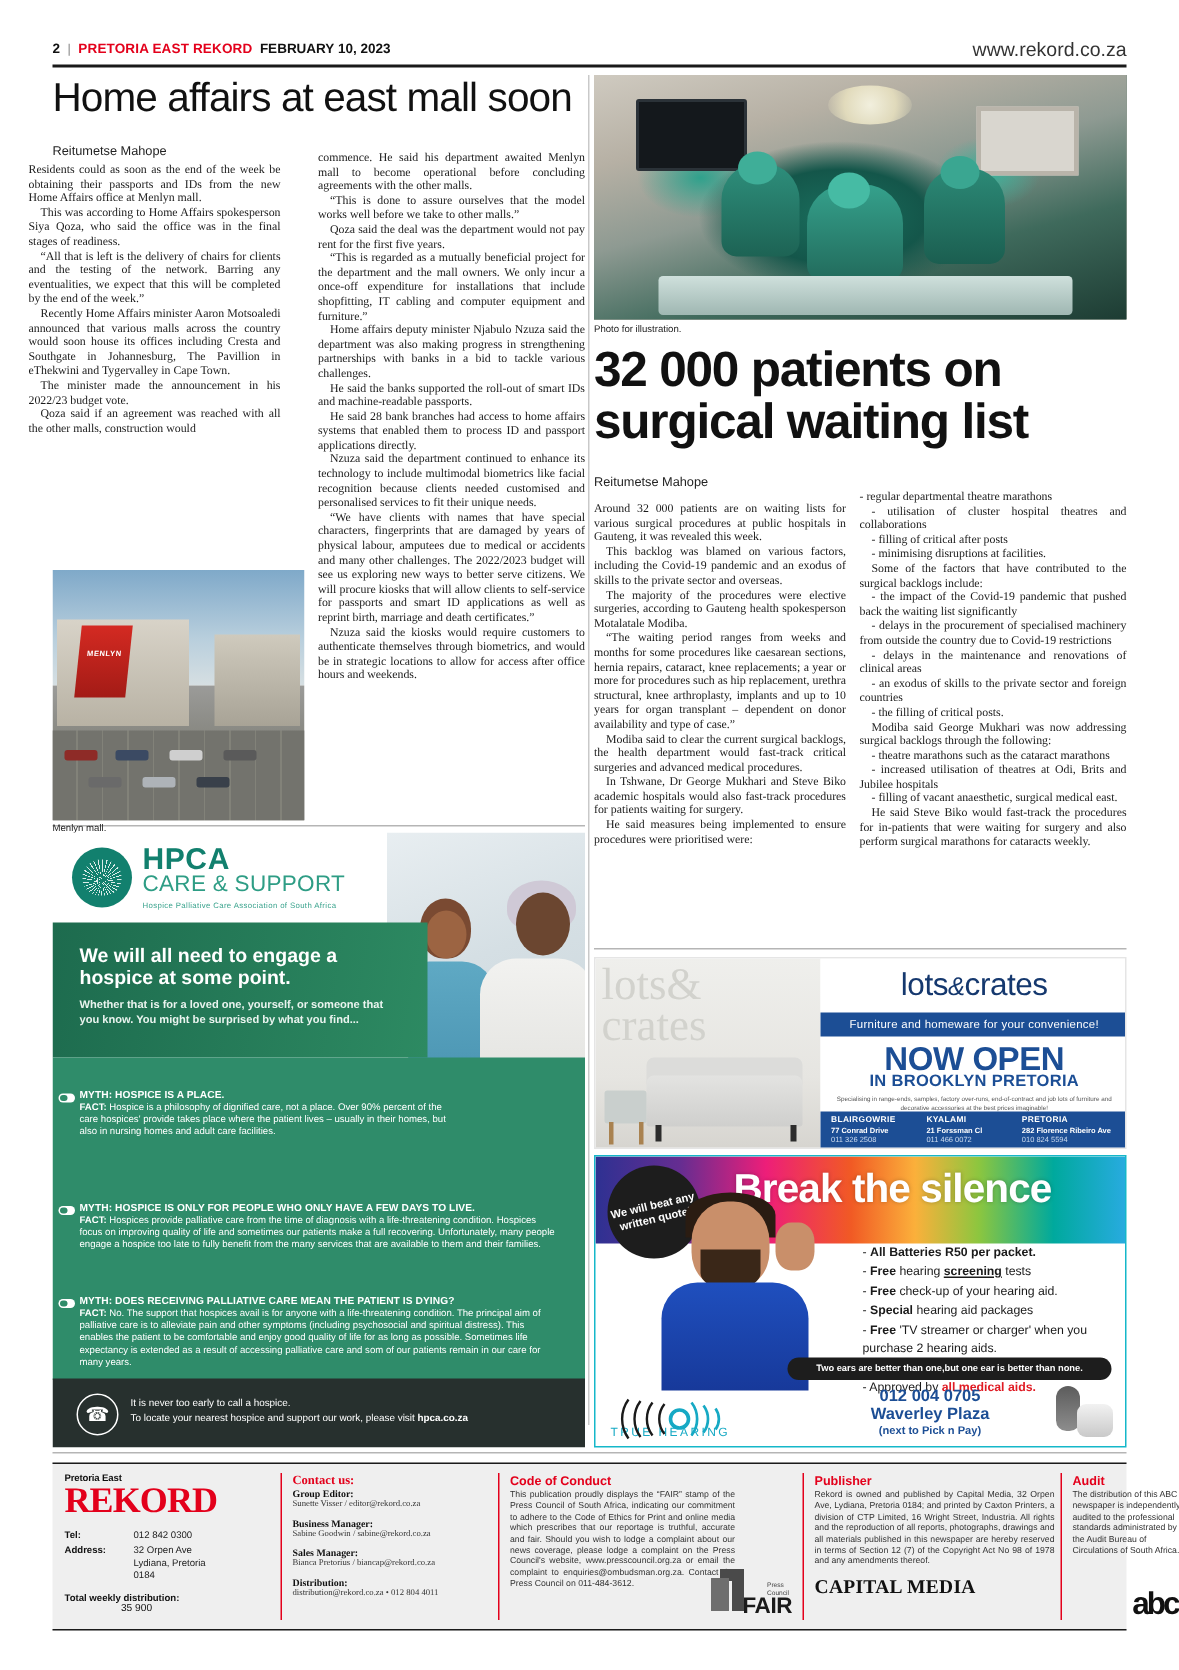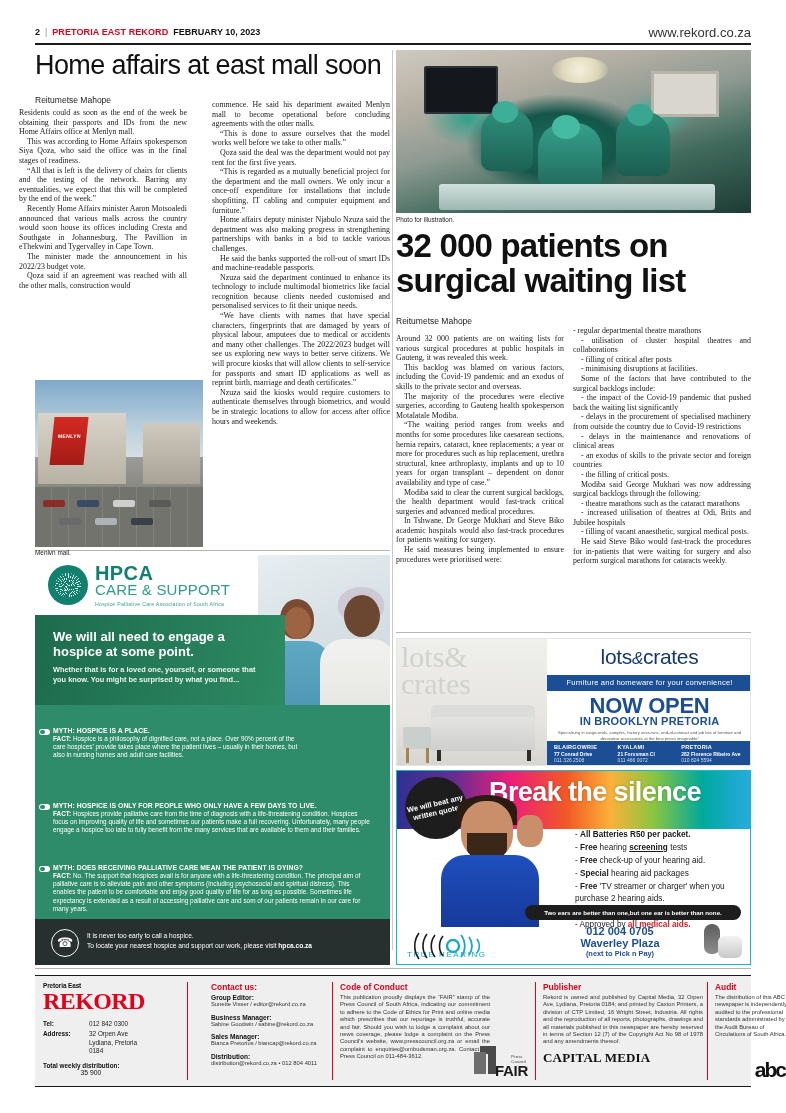--- a/index.html
+++ b/index.html
@@ -196,20 +196,21 @@
       <p>The minister made the announcement in his 2022/23 budget vote.</p>
       <p>Qoza said if an agreement was reached with all the other malls, construction would</p>
     </div>
   <div class="body-col s1-c2">
       <p class="first">commence. He said his department awaited Menlyn mall to become operational before concluding agreements with the other malls.</p>
       <p>“This is done to assure ourselves that the model works well before we take to other malls.”</p>
       <p>Qoza said the deal was the department would not pay rent for the first five years.</p>
       <p>“This is regarded as a mutually beneficial project for the department and the mall owners. We only incur a once-off expenditure for installations that include shopfitting, IT cabling and computer equipment and furniture.”</p>
       <p>Home affairs deputy minister Njabulo Nzuza said the department was also making progress in strengthening partnerships with banks in a bid to tackle various challenges.</p>
       <p>He said the banks supported the roll-out of smart IDs and machine-readable passports.</p>
+      <p>He said 28 bank branches had access to home affairs systems that enabled them to process ID and passport applications directly.</p>
       <p>Nzuza said the department continued to enhance its technology to include multimodal biometrics like facial recognition because clients needed customised and personalised services to fit their unique needs.</p>
       <p>“We have clients with names that have special characters, fingerprints that are damaged by years of physical labour, amputees due to medical or accidents and many other challenges. The 2022/2023 budget will see us exploring new ways to better serve citizens. We will procure kiosks that will allow clients to self-service for passports and smart ID applications as well as reprint birth, marriage and death certificates.”</p>
       <p>Nzuza said the kiosks would require customers to authenticate themselves through biometrics, and would be in strategic locations to allow for access after office hours and weekends.</p>
     </div>
 
   <div class="photo1">
     <div class="ph1-inner">
       <div class="ph1-lamp"></div>
       <div class="ph1-mon"></div>
       <div class="ph1-mon2"></div>
@@ -245,21 +246,21 @@
       <p>- minimising disruptions at facilities.</p>
       <p>Some of the factors that have contributed to the surgical backlogs include:</p>
       <p>- the impact of the Covid-19 pandemic that pushed back the waiting list significantly</p>
       <p>- delays in the procurement of specialised machinery from outside the country due to Covid-19 restrictions</p>
       <p>- delays in the maintenance and renovations of clinical areas</p>
       <p>- an exodus of skills to the private sector and foreign countries</p>
       <p>- the filling of critical posts.</p>
       <p>Modiba said George Mukhari was now addressing surgical backlogs through the following:</p>
       <p>- theatre marathons such as the cataract marathons</p>
       <p>- increased utilisation of theatres at Odi, Brits and Jubilee hospitals</p>
-      <p>- filling of vacant anaesthetic, surgical medical posts.</p>
+      <p>- filling of vacant anaesthetic, surgical medical east.</p>
       <p>He said Steve Biko would fast-track the procedures for in-patients that were waiting for surgery and also perform surgical marathons for cataracts weekly.</p>
     </div>
 
   <div class="vrule" style="left:392px;top:50px;height:900px;"></div>
   <div class="hrule" style="left:35px;top:550px;width:355px;"></div>
   <div class="hrule" style="left:396px;top:632px;width:355px;"></div>
   <div class="hrule" style="left:35px;top:968px;width:716px;"></div>
 
   <div class="photo2">
     <div class="ph2-sky"></div>
@@ -430,21 +431,21 @@
           <span class="k">Address:</span>
           <span class="v" style="white-space:pre-line">32 Orpen Ave
 Lydiana, Pretoria
 0184</span>
         </div>
       <div style="margin-top:6px;font-size:6.4px;font-weight:bold;">Total weekly distribution:</div>
       <div style="font-size:6.8px;text-align:center;width:96px;">35 900</div>
     </div>
     <div class="fsep" style="left:152px;"></div>
 
-    <div class="fcol" style="left:176px;width:130px;">
+    <div class="fcol" style="left:160px;width:130px;font-family:Liberation Serif, serif;">
       <div class="f-head">Contact us:</div>
       <div style="margin-top:1px;">
           <div class="f-label">Group Editor:</div>
           <div class="f-txt">Sunette Visser / editor@rekord.co.za</div>
         </div>
       <div style="margin-top:5px;">
           <div class="f-label">Business Manager:</div>
           <div class="f-txt">Sabine Goodwin / sabine@rekord.co.za</div>
         </div>
       <div style="margin-top:5px;">

